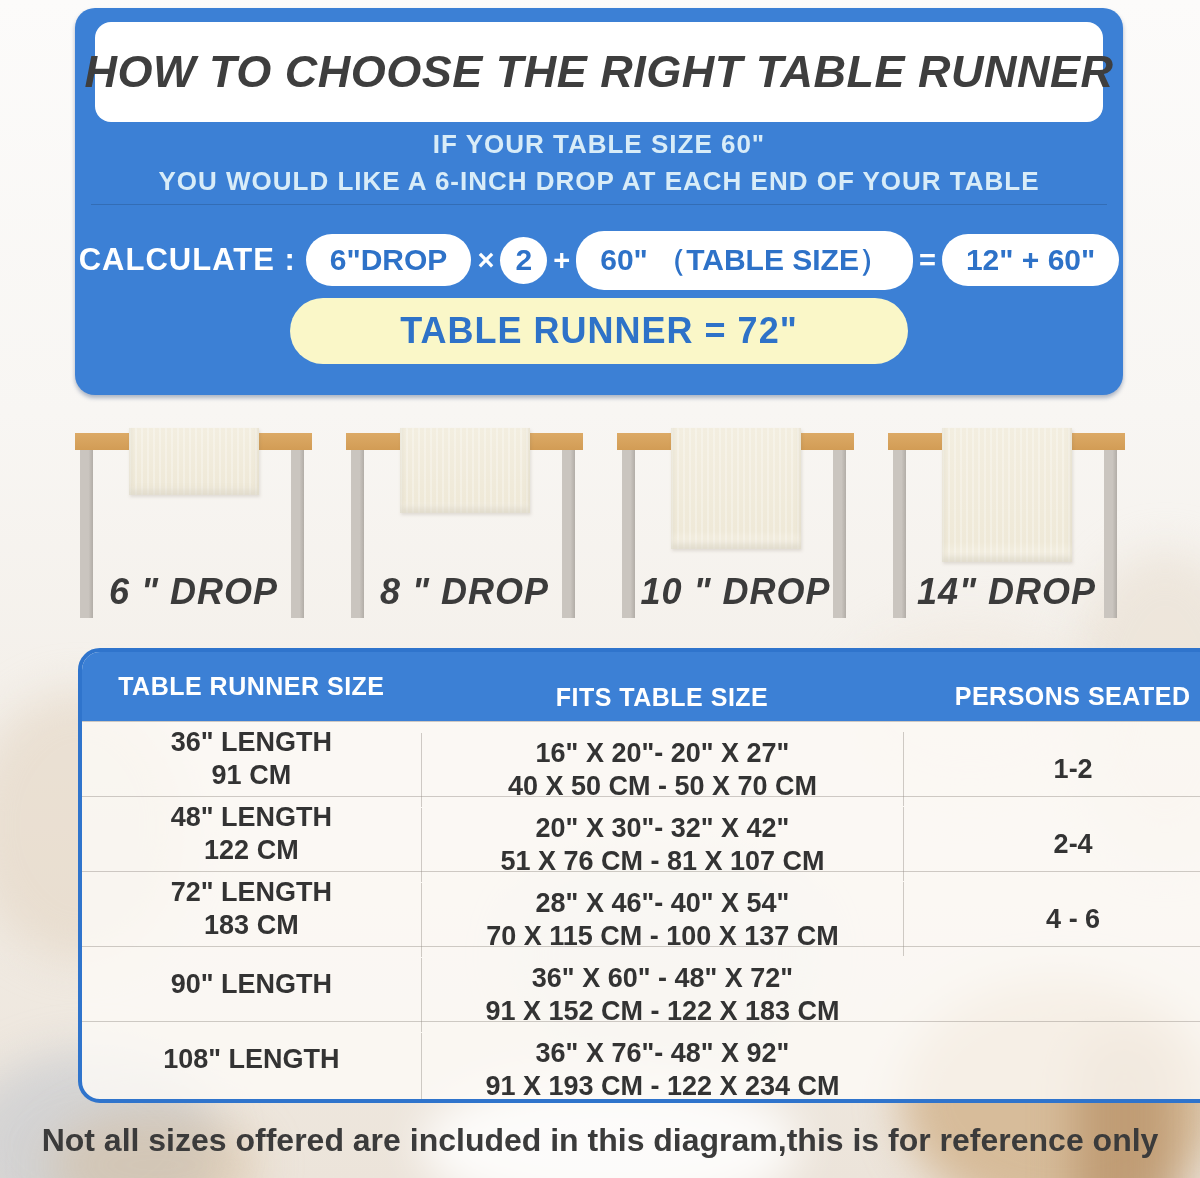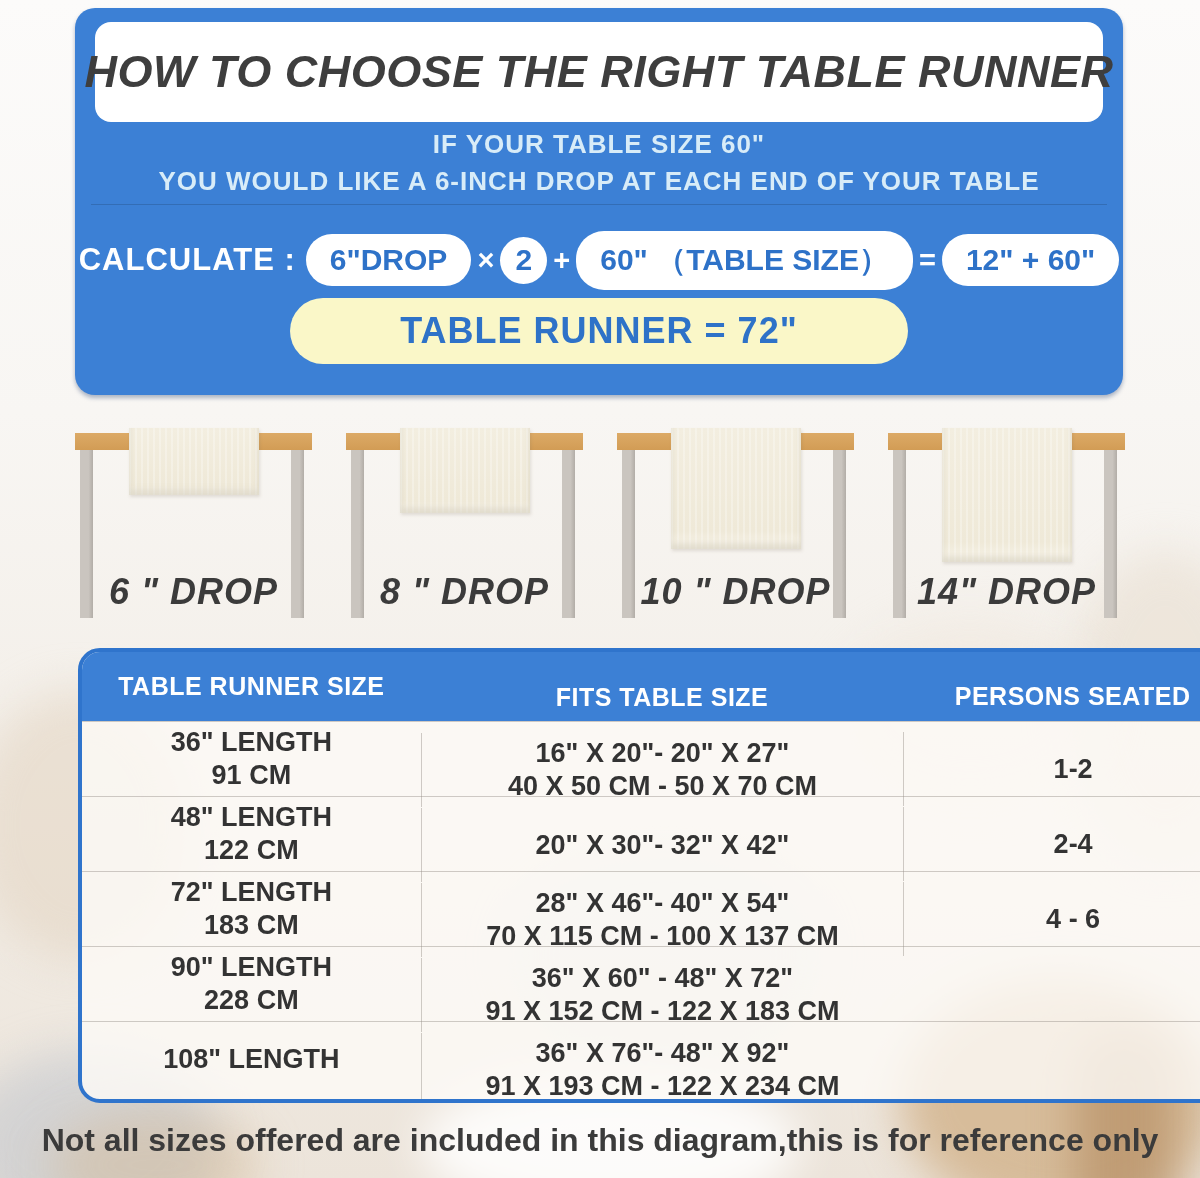--- a/index.html
+++ b/index.html
@@ -200,20 +200,21 @@
         <span>1-2</span>
       </div>
     </div>
     <div class="trow">
       <div class="cell c1">
         <span>48" LENGTH</span>
         <span>122 CM</span>
       </div>
       <div class="cell c2">
         <span>20" X 30"- 32" X 42"</span>
+        <span>51 X 76 CM - 81 X 107 CM</span>
       </div>
       <div class="cell c3">
         <span>2-4</span>
       </div>
     </div>
     <div class="trow">
       <div class="cell c1">
         <span>72" LENGTH</span>
         <span>183 CM</span>
       </div>
@@ -221,21 +222,20 @@
         <span>28" X 46"- 40" X 54"</span>
         <span>70 X 115 CM - 100 X 137 CM</span>
       </div>
       <div class="cell c3">
         <span>4 - 6</span>
       </div>
     </div>
     <div class="trow">
       <div class="cell c1">
         <span>90" LENGTH</span>
-        <span>228 CM</span>
       </div>
       <div class="cell c2">
         <span>36" X 60" - 48" X 72"</span>
         <span>91 X 152 CM - 122 X 183 CM</span>
       </div>
     </div>
     <div class="trow">
       <div class="cell c1">
         <span>108" LENGTH</span>
       </div>

